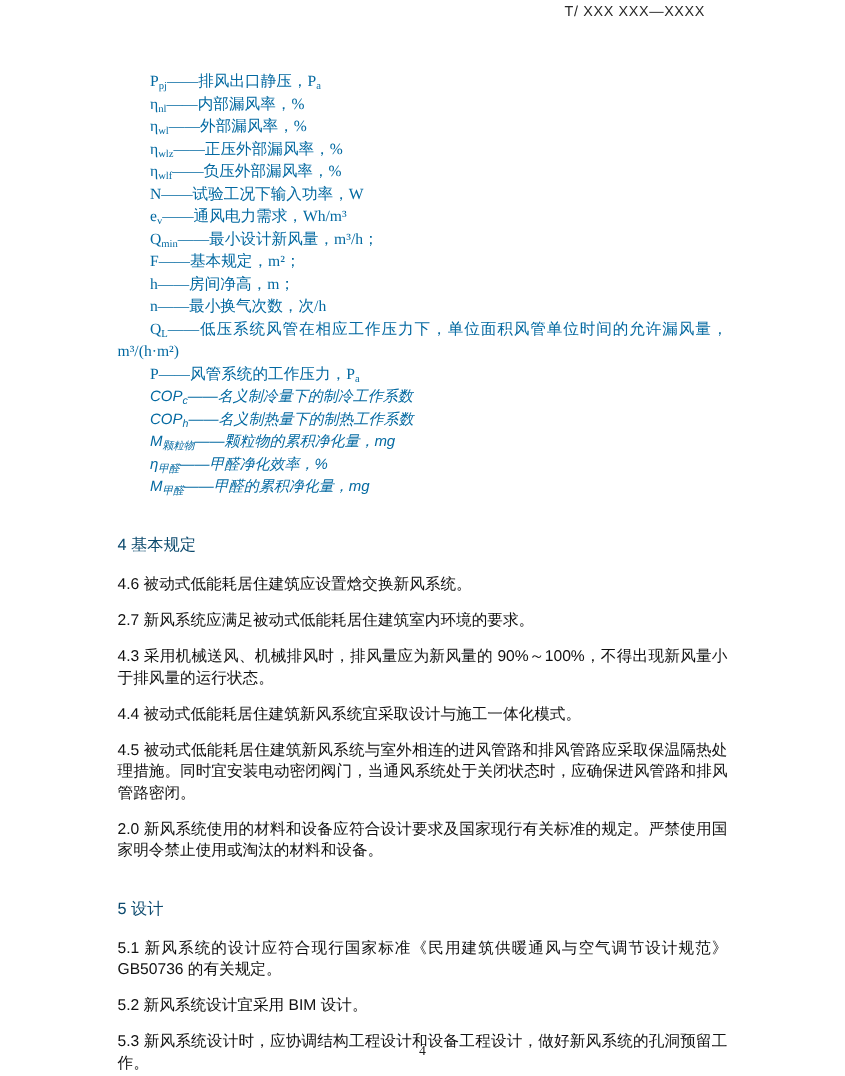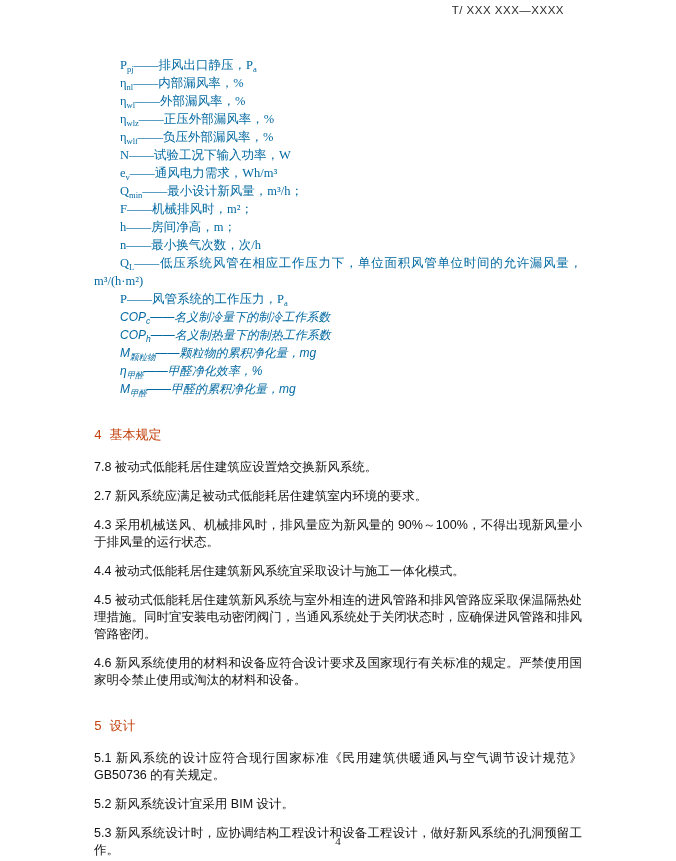--- a/index.html
+++ b/index.html
@@ -39,25 +39,25 @@
     font-size: 12px;
     font-style: italic;
   }
   .def-line sub {
     font-size: 8.5px;
     line-height: 0;
     vertical-align: -2.5px;
   }
   .section-title {
     margin: 29px 0 14px 0;
-    font-family: Liberation Mono, monospace;
+    font-family: Liberation Sans, sans-serif;
     font-size: 13px;
     line-height: 18px;
     font-weight: normal;
-    color: #c2410c;
+    color: #0c4a6e;
   }
   .clause {
     margin: 0 0 12px 0;
     font-family: "Liberation Sans", sans-serif;
     font-size: 12.5px;
     line-height: 17px;
     text-align: justify;
     color: #111111;
   }
   .page-number {
@@ -79,41 +79,41 @@
   <main class="content">
     <section class="definitions" id="definitions">
         <p class="def-line">P<sub>pj</sub>——排风出口静压，P<sub>a</sub></p>
         <p class="def-line">η<sub>nl</sub>——内部漏风率，%</p>
         <p class="def-line">η<sub>wl</sub>——外部漏风率，%</p>
         <p class="def-line">η<sub>wlz</sub>——正压外部漏风率，%</p>
         <p class="def-line">η<sub>wlf</sub>——负压外部漏风率，%</p>
         <p class="def-line">N——试验工况下输入功率，W</p>
         <p class="def-line">e<sub>v</sub>——通风电力需求，Wh/m³</p>
         <p class="def-line">Q<sub>min</sub>——最小设计新风量，m³/h；</p>
-        <p class="def-line">F——机械排风时，m²；</p>
+        <p class="def-line">F——基本规定，m²；</p>
         <p class="def-line">h——房间净高，m；</p>
         <p class="def-line">n——最小换气次数，次/h</p>
         <p class="def-line">Q<sub>L</sub>——低压系统风管在相应工作压力下，单位面积风管单位时间的允许漏风量，m³/(h·m²)</p>
         <p class="def-line">P——风管系统的工作压力，P<sub>a</sub></p>
         <p class="def-line sans">COP<sub>c</sub>——名义制冷量下的制冷工作系数</p>
         <p class="def-line sans">COP<sub>h</sub>——名义制热量下的制热工作系数</p>
         <p class="def-line sans">M<sub>颗粒物</sub>——颗粒物的累积净化量，mg</p>
         <p class="def-line sans">η<sub>甲醛</sub>——甲醛净化效率，%</p>
         <p class="def-line sans">M<sub>甲醛</sub>——甲醛的累积净化量，mg</p>
       </section>
 
     <div id="sections">
         <section>
           <h2 class="section-title">4 基本规定</h2>
-          <p class="clause">7.8 被动式低能耗居住建筑应设置焓交换新风系统。</p>
+          <p class="clause">4.6 被动式低能耗居住建筑应设置焓交换新风系统。</p>
           <p class="clause">2.7 新风系统应满足被动式低能耗居住建筑室内环境的要求。</p>
           <p class="clause">4.3 采用机械送风、机械排风时，排风量应为新风量的 90%～100%，不得出现新风量小于排风量的运行状态。</p>
           <p class="clause">4.4 被动式低能耗居住建筑新风系统宜采取设计与施工一体化模式。</p>
           <p class="clause">4.5 被动式低能耗居住建筑新风系统与室外相连的进风管路和排风管路应采取保温隔热处理措施。同时宜安装电动密闭阀门，当通风系统处于关闭状态时，应确保进风管路和排风管路密闭。</p>
-          <p class="clause">4.6 新风系统使用的材料和设备应符合设计要求及国家现行有关标准的规定。严禁使用国家明令禁止使用或淘汰的材料和设备。</p>
+          <p class="clause">2.0 新风系统使用的材料和设备应符合设计要求及国家现行有关标准的规定。严禁使用国家明令禁止使用或淘汰的材料和设备。</p>
         </section>
         <section>
           <h2 class="section-title">5 设计</h2>
           <p class="clause">5.1 新风系统的设计应符合现行国家标准《民用建筑供暖通风与空气调节设计规范》GB50736 的有关规定。</p>
           <p class="clause">5.2 新风系统设计宜采用 BIM 设计。</p>
           <p class="clause">5.3 新风系统设计时，应协调结构工程设计和设备工程设计，做好新风系统的孔洞预留工作。</p>
         </section>
       </div>
   </main>
 

